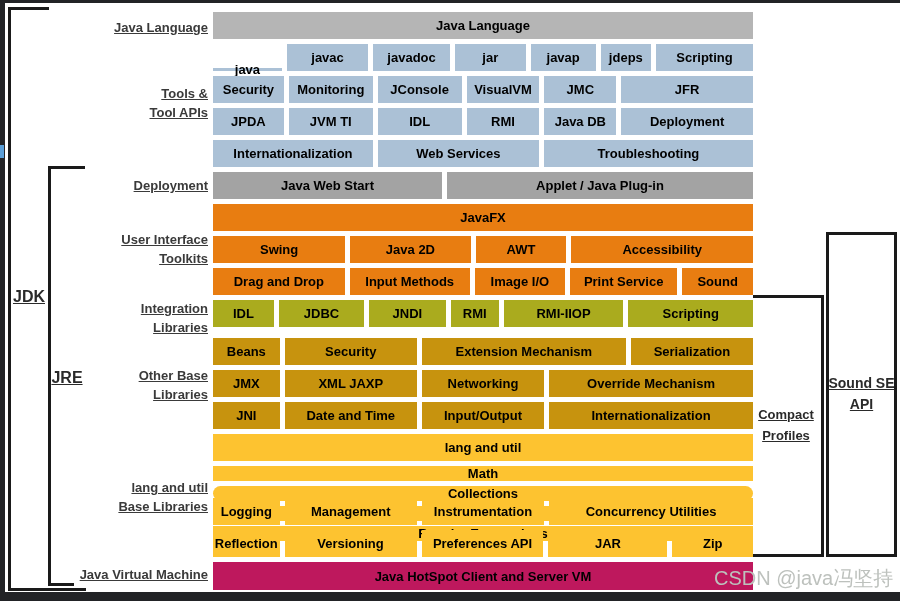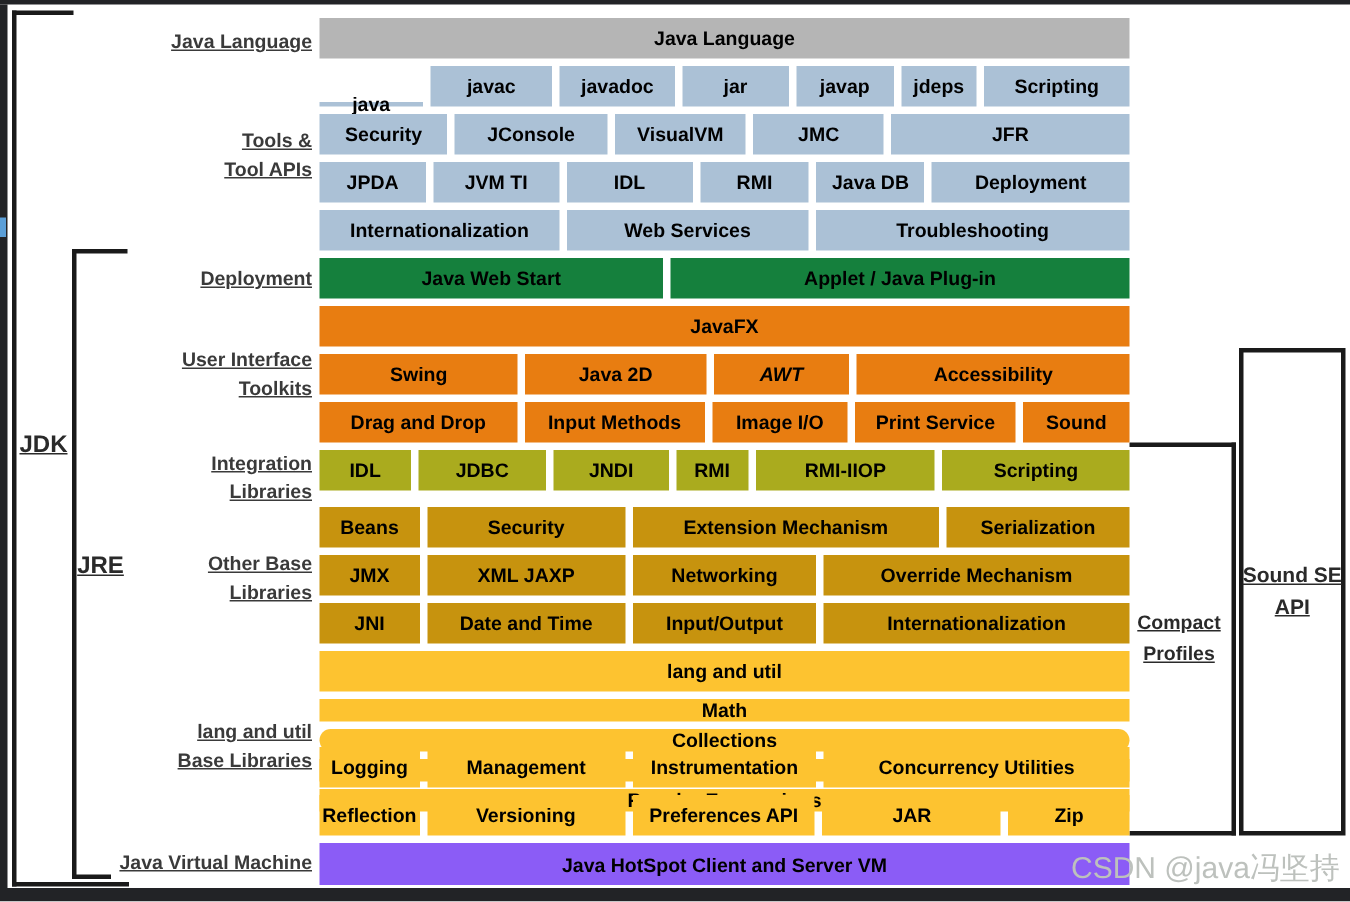--- a/index.html
+++ b/index.html
@@ -17,26 +17,26 @@
 
   
   .row { position:absolute; left:213px; width:540px; display:flex; gap:5px; }
   .cell {
     display:flex; align-items:center; justify-content:center;
     font-weight:bold; font-size:13px; color:#000; white-space:nowrap;
     flex-basis:0;
   }
   .c-gray   { background:#b5b5b5; }
   .c-blue   { background:#abc1d6; }
-  .c-lorange{ background:#15803d; }
+  .c-lorange{ background:#a3a3a3; }
   .c-orange { background:#e87d11; }
   .c-olive  { background:#aaab1e; }
   .c-dgold  { background:#c7930e; }
   .c-bgold  { background:#fdc330; }
-  .c-green  { background:#8b5cf6; }
+  .c-green  { background:#be185d; }
 
   
   .side-label {
     position:absolute; left:40px; width:168px; text-align:right;
     font-size:13px; font-weight:bold; color:#3a3a3a; line-height:19px;
     cursor:pointer;
   }
   .side-label span { display:block; text-decoration:underline; }
 
   
@@ -141,20 +141,21 @@
         <div class="cell c-blue" style="flex-grow: 71; margin-top: 24px;">java</div>
         <div class="cell c-blue" style="flex-grow: 84;">javac</div>
         <div class="cell c-blue" style="flex-grow: 79;">javadoc</div>
         <div class="cell c-blue" style="flex-grow: 73;">jar</div>
         <div class="cell c-blue" style="flex-grow: 67;">javap</div>
         <div class="cell c-blue" style="flex-grow: 52;">jdeps</div>
         <div class="cell c-blue" style="flex-grow: 100;">Scripting</div>
       </div>
       <div class="row" style="top: 76px; height: 27px;">
         <div class="cell c-blue" style="flex-grow: 71;">Security</div>
+        <div class="cell c-blue" style="flex-grow: 84;">Monitoring</div>
         <div class="cell c-blue" style="flex-grow: 84;">JConsole</div>
         <div class="cell c-blue" style="flex-grow: 73;">VisualVM</div>
         <div class="cell c-blue" style="flex-grow: 72;">JMC</div>
         <div class="cell c-blue" style="flex-grow: 132;">JFR</div>
       </div>
       <div class="row" style="top: 108px; height: 27px;">
         <div class="cell c-blue" style="flex-grow: 71;">JPDA</div>
         <div class="cell c-blue" style="flex-grow: 84;">JVM TI</div>
         <div class="cell c-blue" style="flex-grow: 84;">IDL</div>
         <div class="cell c-blue" style="flex-grow: 73;">RMI</div>
@@ -169,21 +170,21 @@
       <div class="row" style="top: 172px; height: 27px;">
         <div class="cell c-lorange" style="flex-grow: 229;">Java Web Start</div>
         <div class="cell c-lorange" style="flex-grow: 306;">Applet / Java Plug-in</div>
       </div>
       <div class="row" style="top: 204px; height: 27px;">
         <div class="cell c-orange" style="flex-grow: 539;">JavaFX</div>
       </div>
       <div class="row" style="top: 236px; height: 27px;">
         <div class="cell c-orange" style="flex-grow: 134;">Swing</div>
         <div class="cell c-orange" style="flex-grow: 122;">Java 2D</div>
-        <div class="cell c-orange" style="flex-grow: 92; font-style: italic;">AWT</div>
+        <div class="cell c-orange" style="flex-grow: 92;">AWT</div>
         <div class="cell c-orange" style="flex-grow: 184;">Accessibility</div>
       </div>
       <div class="row" style="top: 268px; height: 27px;">
         <div class="cell c-orange" style="flex-grow: 134;">Drag and Drop</div>
         <div class="cell c-orange" style="flex-grow: 122;">Input Methods</div>
         <div class="cell c-orange" style="flex-grow: 92;">Image I/O</div>
         <div class="cell c-orange" style="flex-grow: 109;">Print Service</div>
         <div class="cell c-orange" style="flex-grow: 72;">Sound</div>
       </div>
       <div class="row" style="top: 300px; height: 27px;">

